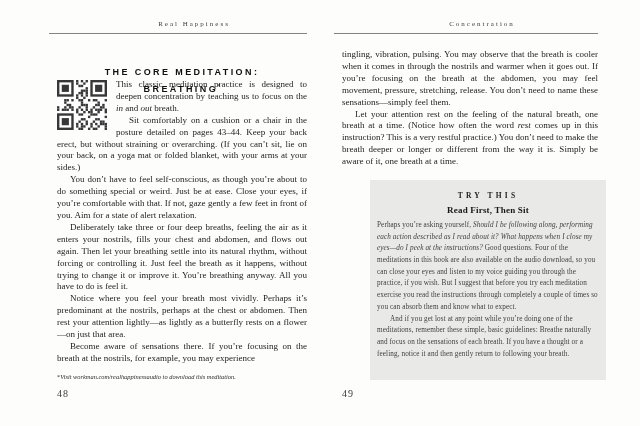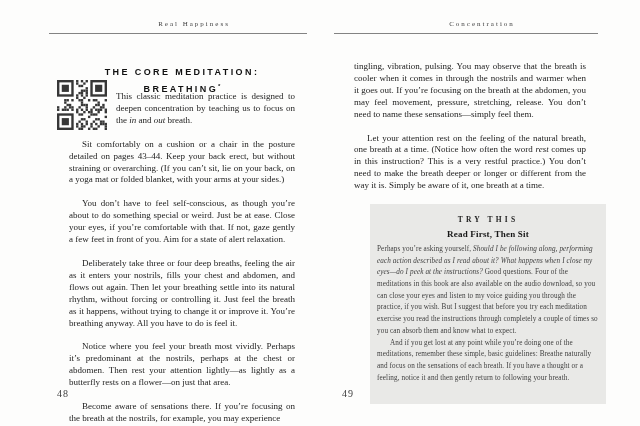--- a/index.html
+++ b/index.html
@@ -15,21 +15,21 @@
 
   .chapter-heading{position:absolute;top:66px;left:0;width:100%;text-align:center;
     font-family:"Liberation Sans",sans-serif;font-weight:bold;font-size:9px;
     letter-spacing:2.4px;line-height:13.5px;color:#101010;}
   .chapter-heading sup{font-size:6px;vertical-align:4px;letter-spacing:0;}
 
   .body-text{position:absolute;left:0;width:100%;font-size:9px;line-height:11.9px;
     text-align:justify;color:#1c1c1c;}
   .body-left{top:79px;}
   .body-right{top:49px;}
-  .body-text p{margin:12px;}
+  .body-text p{margin:0;}
   .indent{text-indent:13px;}
   .it{font-style:italic;text-align:right;}
 
   .qr{float:left;width:50px;height:50px;margin:1px 9px 4px 0;opacity:.88;}
 
   .footnote{margin-top:8px;font-size:6.4px;line-height:8px;color:#2a2a2a;clear:both;text-align:left;}
   .footnote .fn-text{font-style:italic;}
 
   .page-number{position:absolute;bottom:27px;left:0;width:100%;text-align:left;
     font-size:10px;letter-spacing:1px;color:#3d3d3d;font-family:Liberation Serif, serif;}

